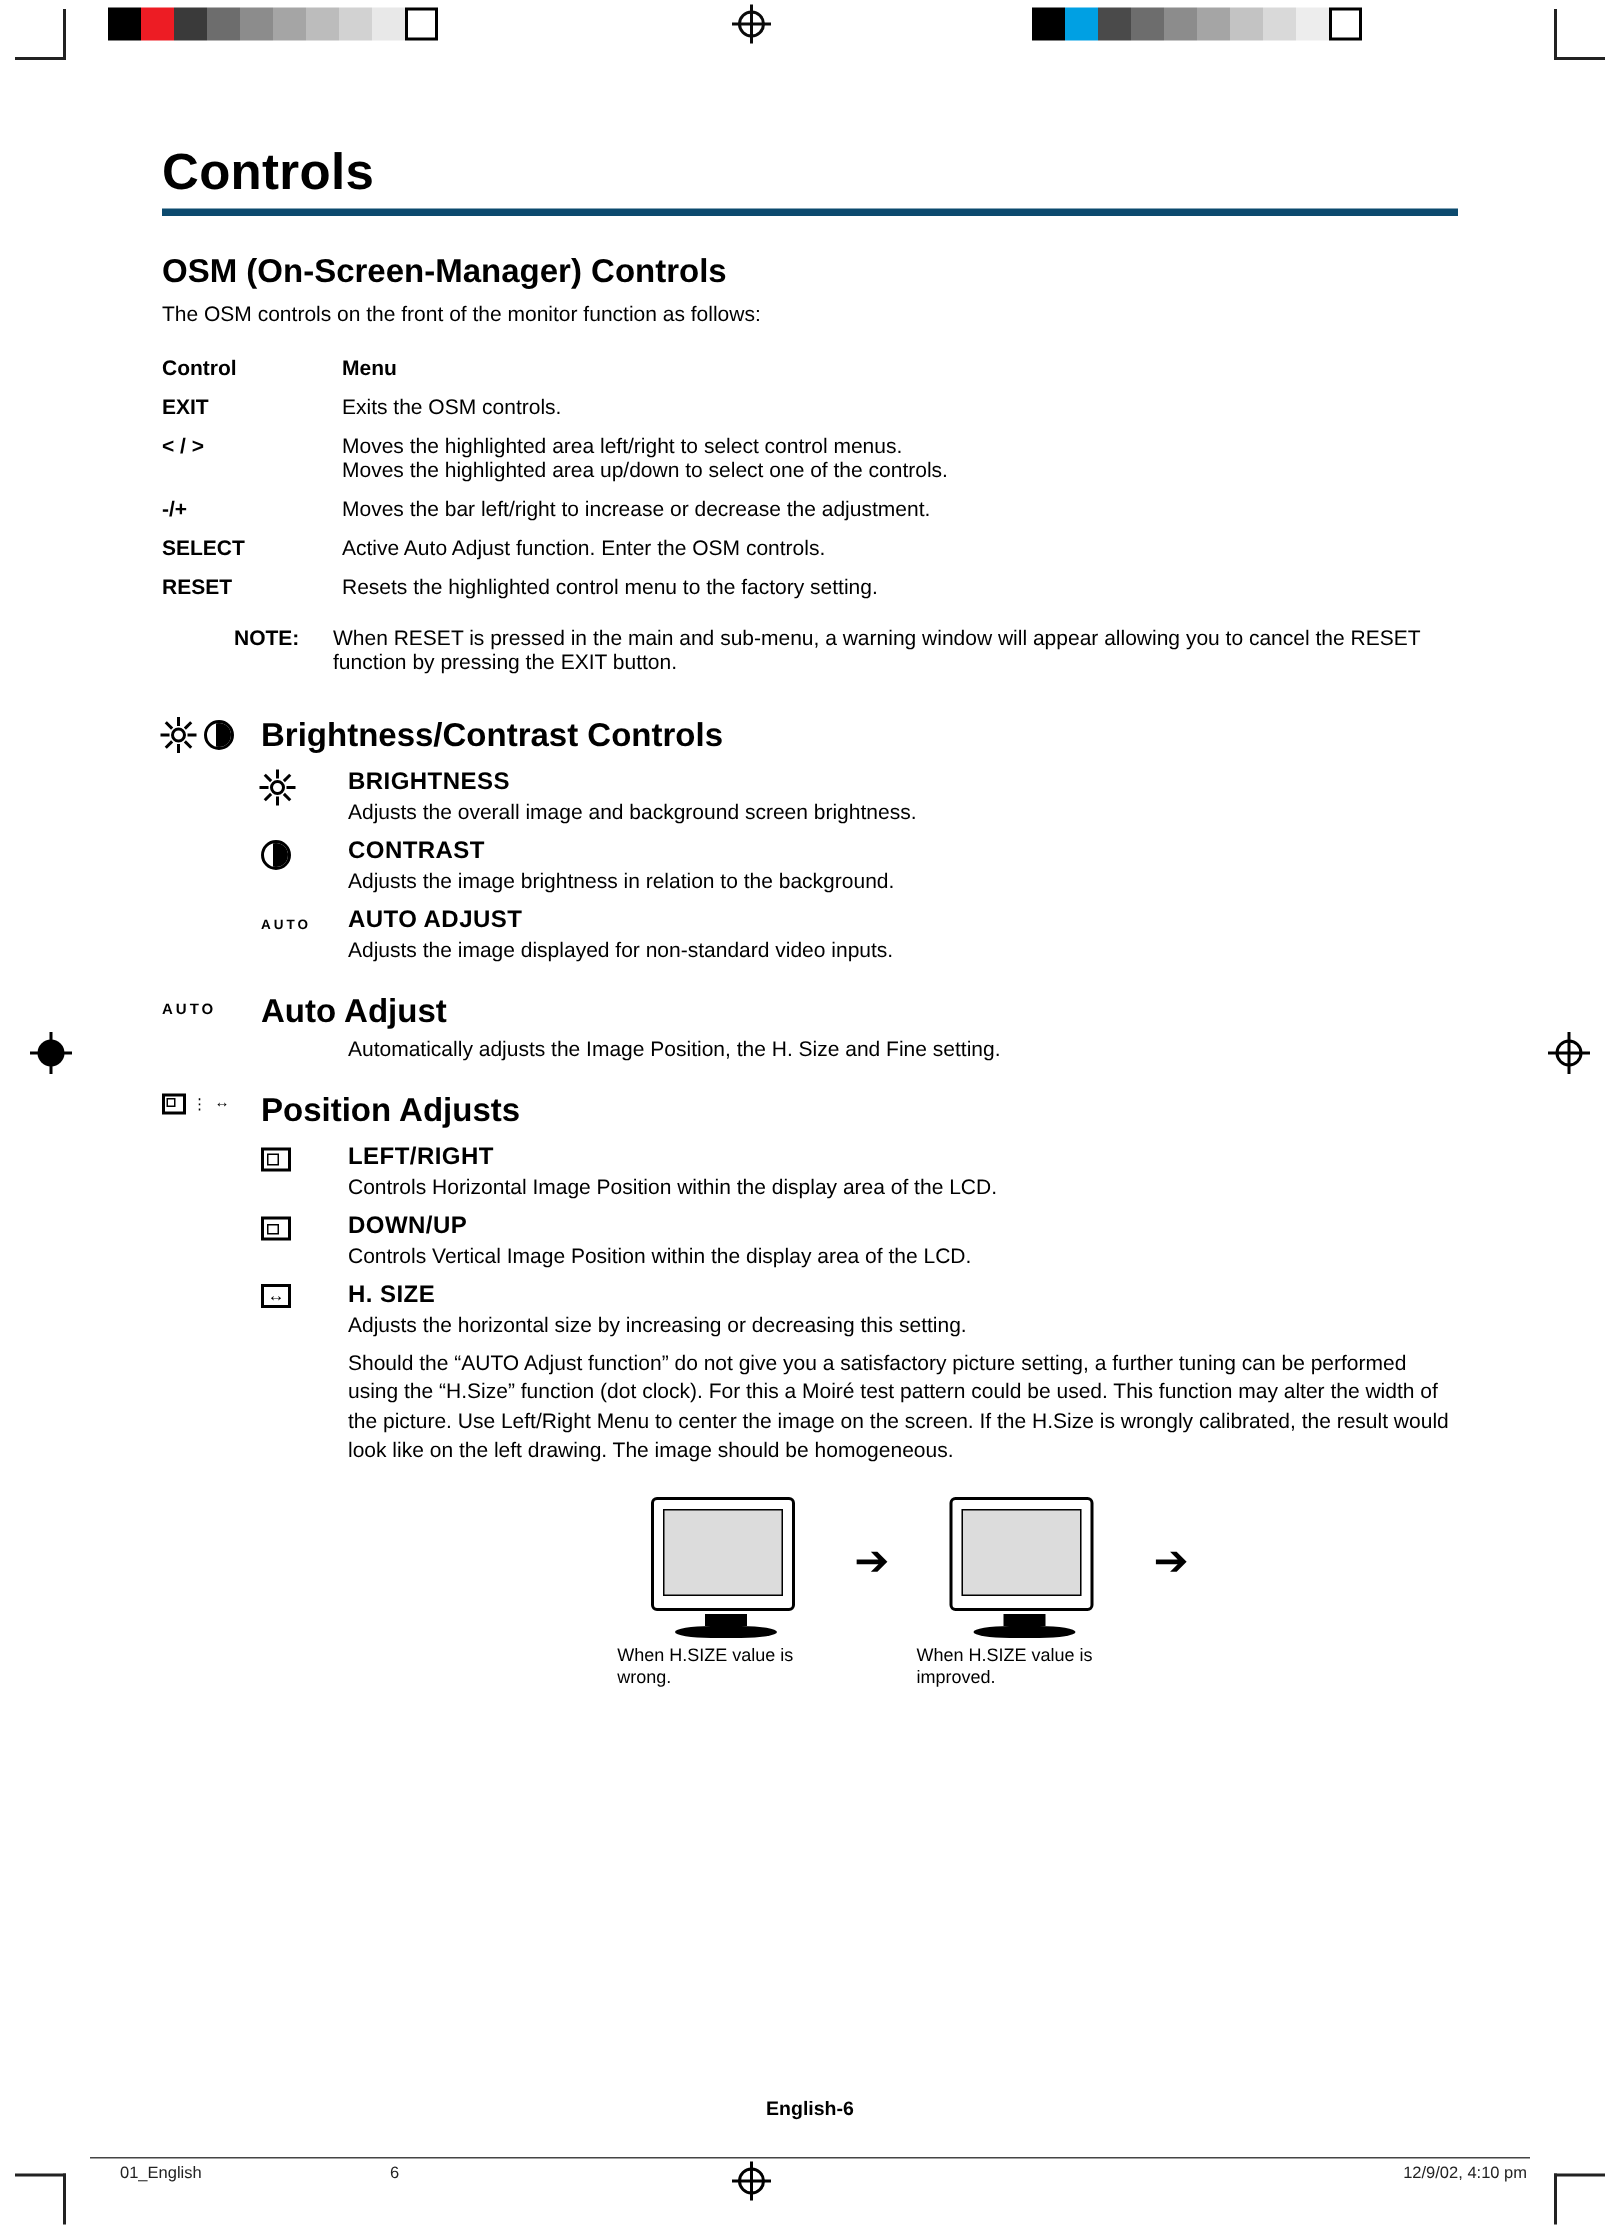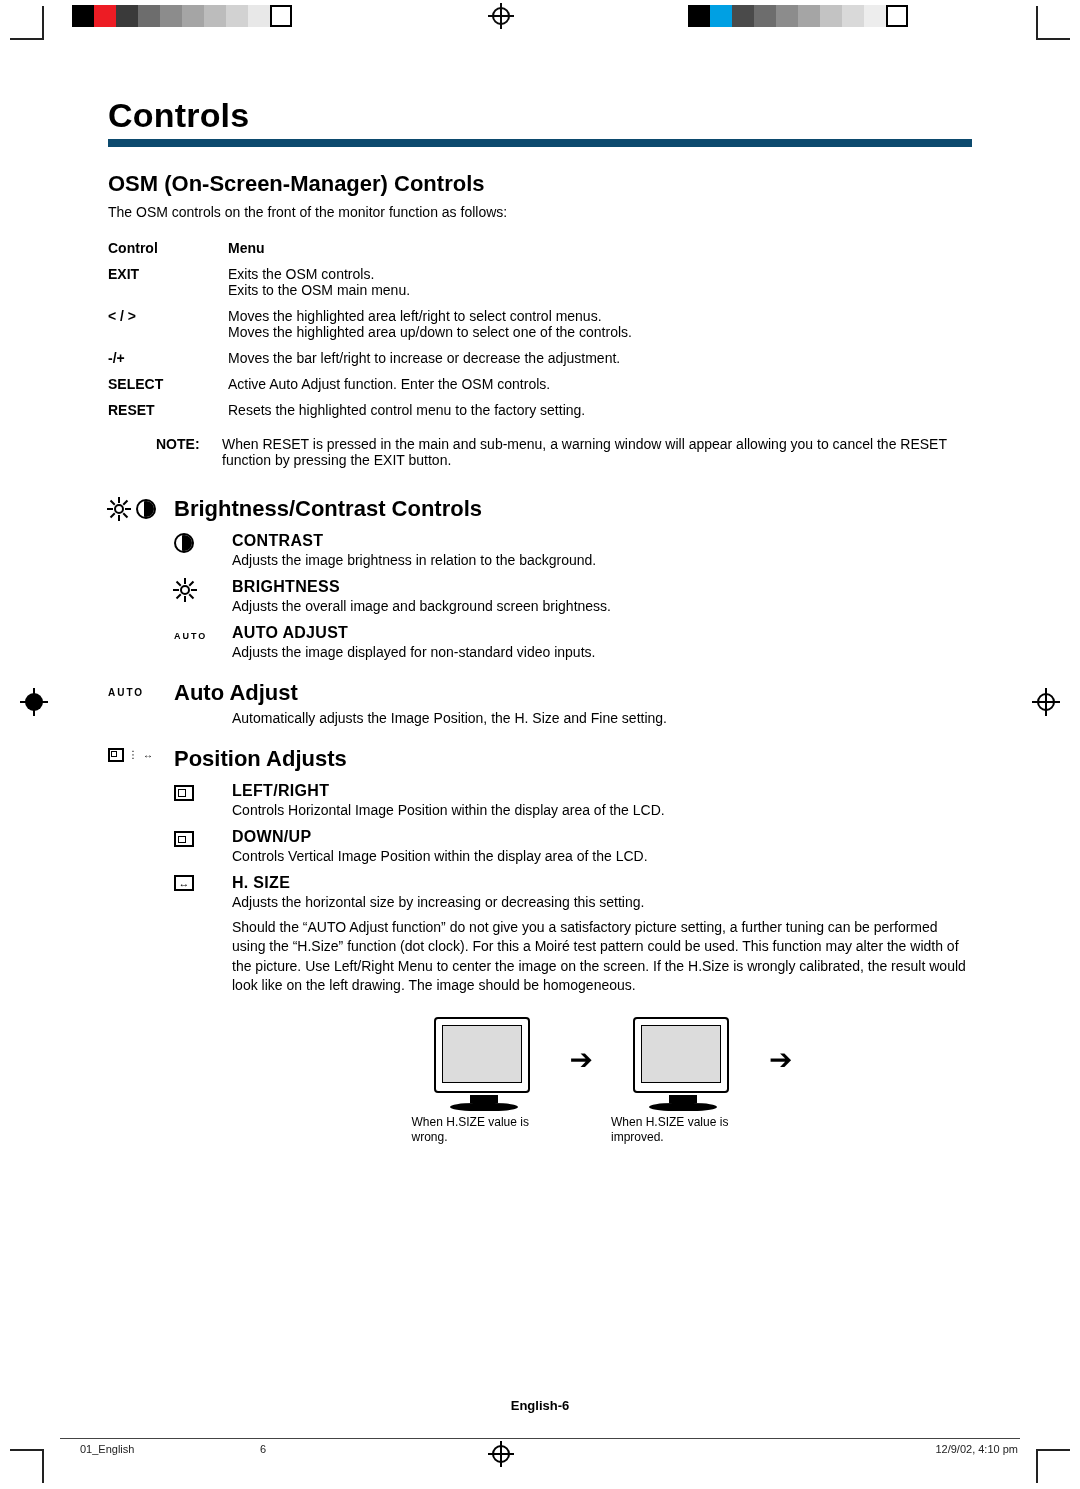--- a/index.html
+++ b/index.html
@@ -46,21 +46,21 @@
   .corner.tl::before { left:32px; } .corner.tl::after { top:32px; }
   .corner.tr::before { right:32px; } .corner.tr::after { top:32px; }
   .corner.bl::before { left:32px; } .corner.bl::after { bottom:32px; }
   .corner.br::before { right:32px; } .corner.br::after { bottom:32px; }
 
   
   .page { position:absolute; left:108px; right:108px; top:96px; bottom:110px; }
 
   h1.controls {
     font-size:34px; font-weight:bold; margin:0 0 4px 0;
-    border-bottom:8px solid #0c4a6e; padding-bottom:4px; letter-spacing:0.2px;
+    border-bottom:5px solid #0c4a6e; padding-bottom:4px; letter-spacing:0.2px;
   }
 
   h2.osm-head {
     font-size:22px; font-weight:bold; margin:24px 0 6px 0;
   }
 
   .intro { font-size:14px; line-height:1.35; }
   .intro .buttons-line .b { font-weight:bold; }
 
   
@@ -205,21 +205,20 @@
   <div class="ctl-table">
     <div class="ctl-row head">
       <div class="c1">Control</div>
       <div class="c2">Menu</div>
     </div>
 
     <div class="ctl-row">
       <div class="c1">EXIT</div>
       <div class="c2">
         <span class="line">Exits the OSM controls.</span>
-        <span class="line">Exits to the OSM main menu.</span>
       </div>
     </div>
     <div class="ctl-row">
       <div class="c1">&lt; / &gt;</div>
       <div class="c2">
         <span class="line">Moves the highlighted area left/right to select control menus.</span>
         <span class="line">Moves the highlighted area up/down to select one of the controls.</span>
       </div>
     </div>
     <div class="ctl-row">
@@ -262,37 +261,37 @@
             <span class="ray r8"></span>
         </span>
         <span class="ico halfmoon"></span>
       </span>
     </div>
     <div class="body">
       <h2>Brightness/Contrast Controls</h2>
 
       <div class="sub">
         <div class="siconcol">
-          <span class="ico halfmoon"></span>
-        </div>
-        <div class="sbody">
-          <h3>CONTRAST</h3>
-          <div class="sdesc">Adjusts the image brightness in relation to the background.</div>
-        </div>
-      </div>
-
-      <div class="sub">
-        <div class="siconcol">
           <span class="ico sun">
             <span class="c"></span><span class="ray r1"></span><span class="ray r2"></span><span class="ray r3"></span><span class="ray r4"></span><span class="ray r5"></span><span class="ray r6"></span><span class="ray r7"></span><span class="ray r8"></span>
           </span>
         </div>
         <div class="sbody">
           <h3>BRIGHTNESS</h3>
           <div class="sdesc">Adjusts the overall image and background screen brightness.</div>
+        </div>
+      </div>
+
+      <div class="sub">
+        <div class="siconcol">
+          <span class="ico halfmoon"></span>
+        </div>
+        <div class="sbody">
+          <h3>CONTRAST</h3>
+          <div class="sdesc">Adjusts the image brightness in relation to the background.</div>
         </div>
       </div>
 
       <div class="sub">
         <div class="siconcol"><span class="auto-tag">AUTO</span></div>
         <div class="sbody">
           <h3>AUTO ADJUST</h3>
           <div class="sdesc">Adjusts the image displayed for non-standard video inputs.</div>
         </div>
       </div>

